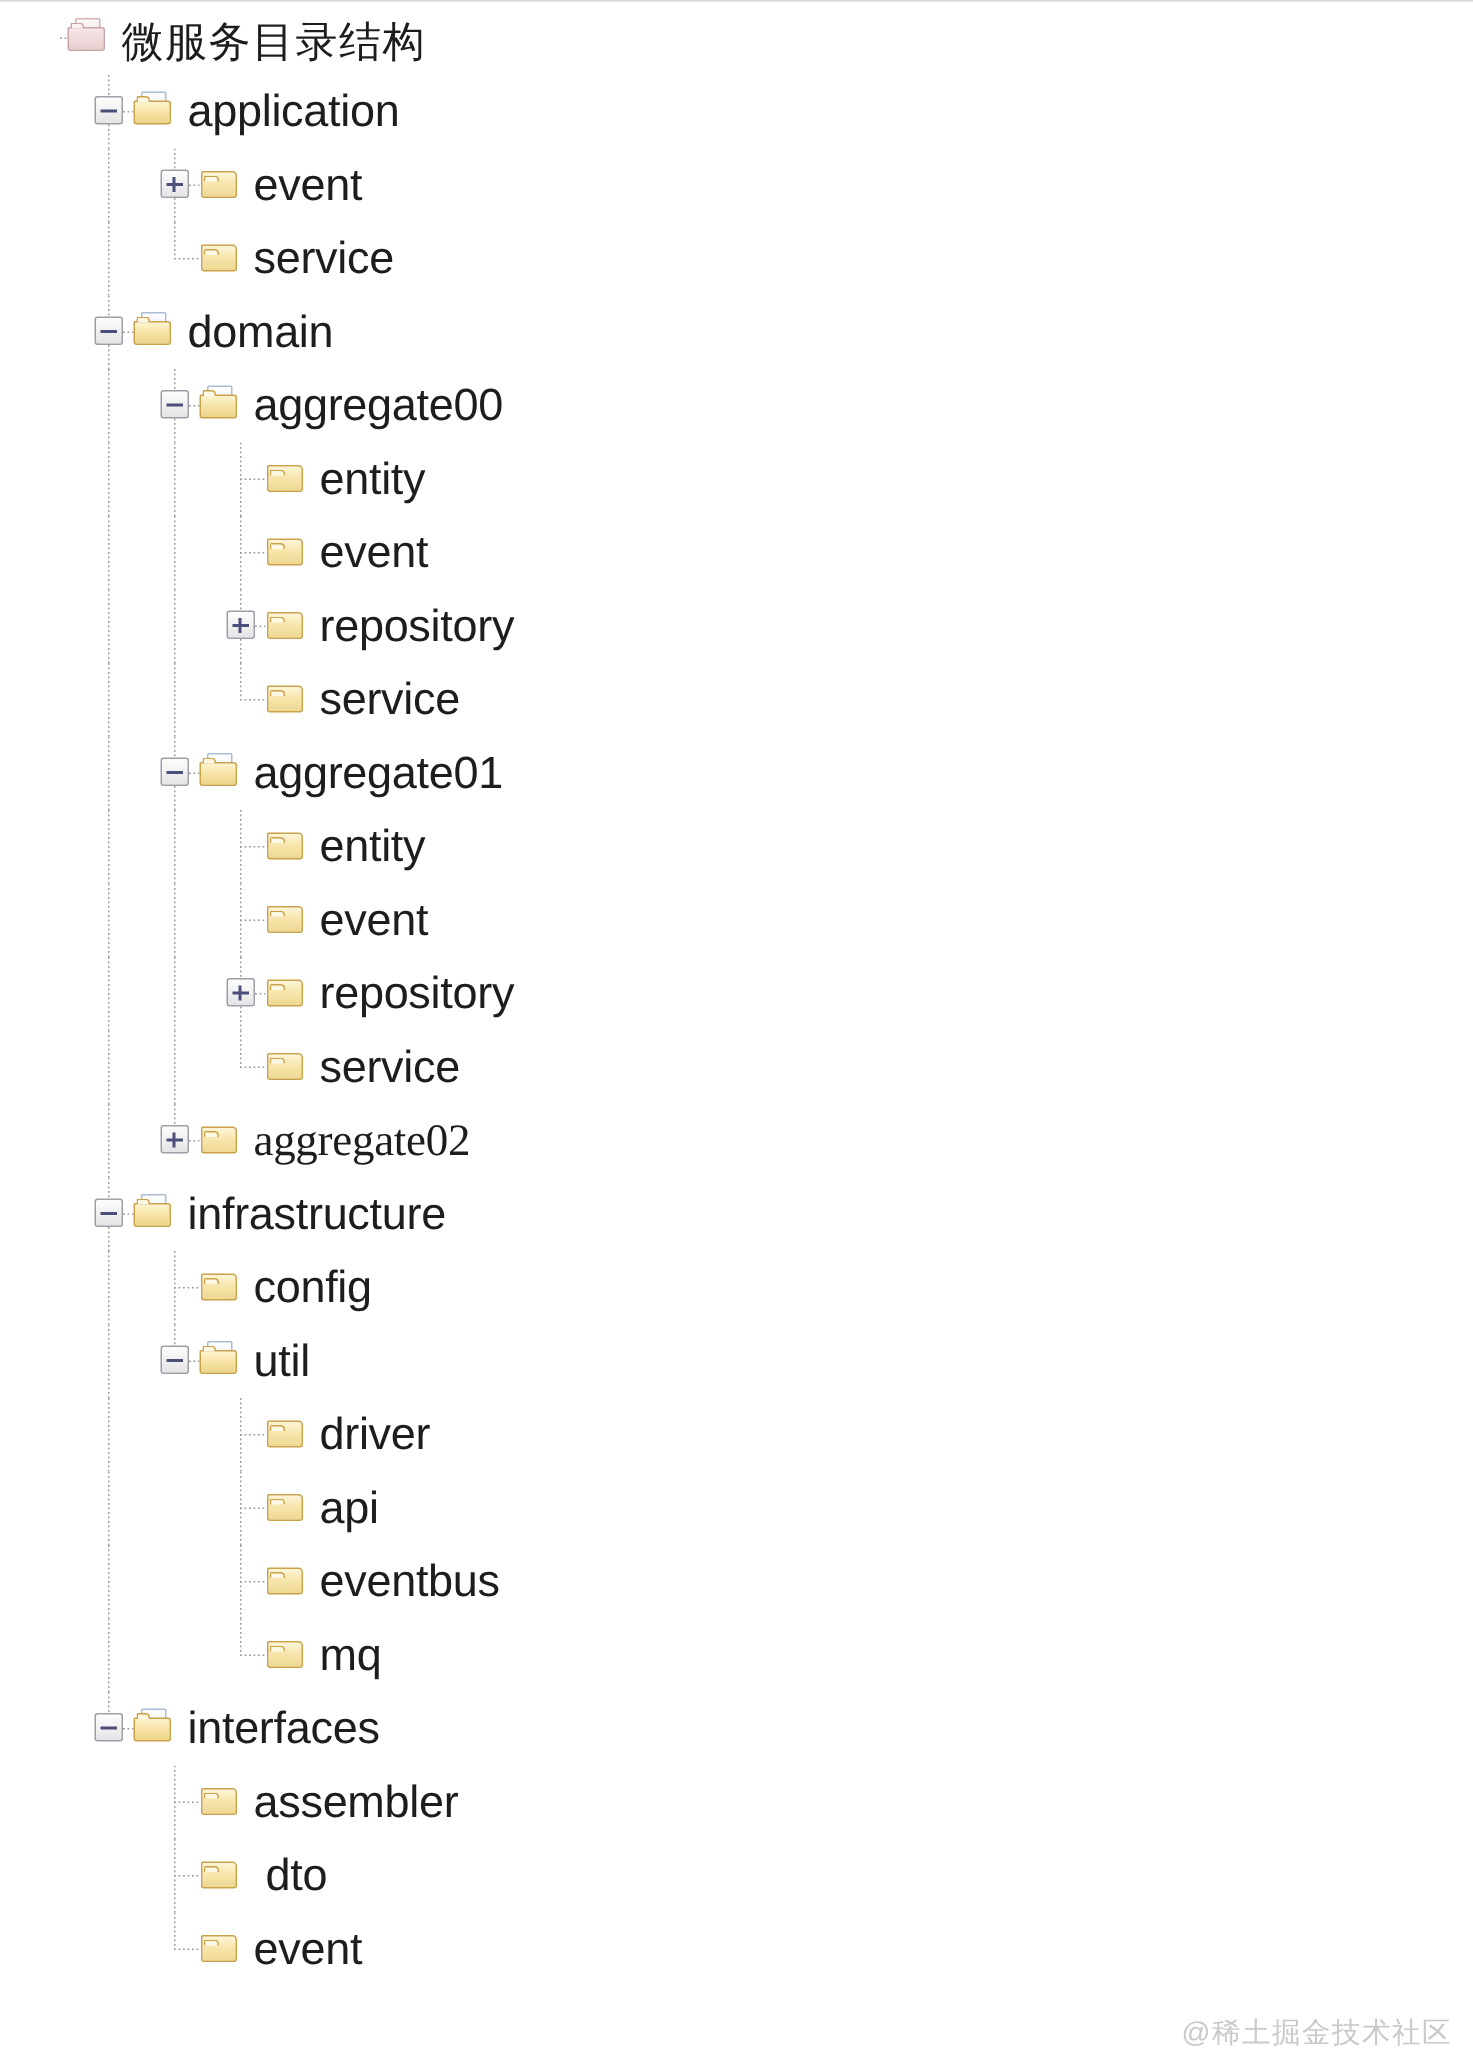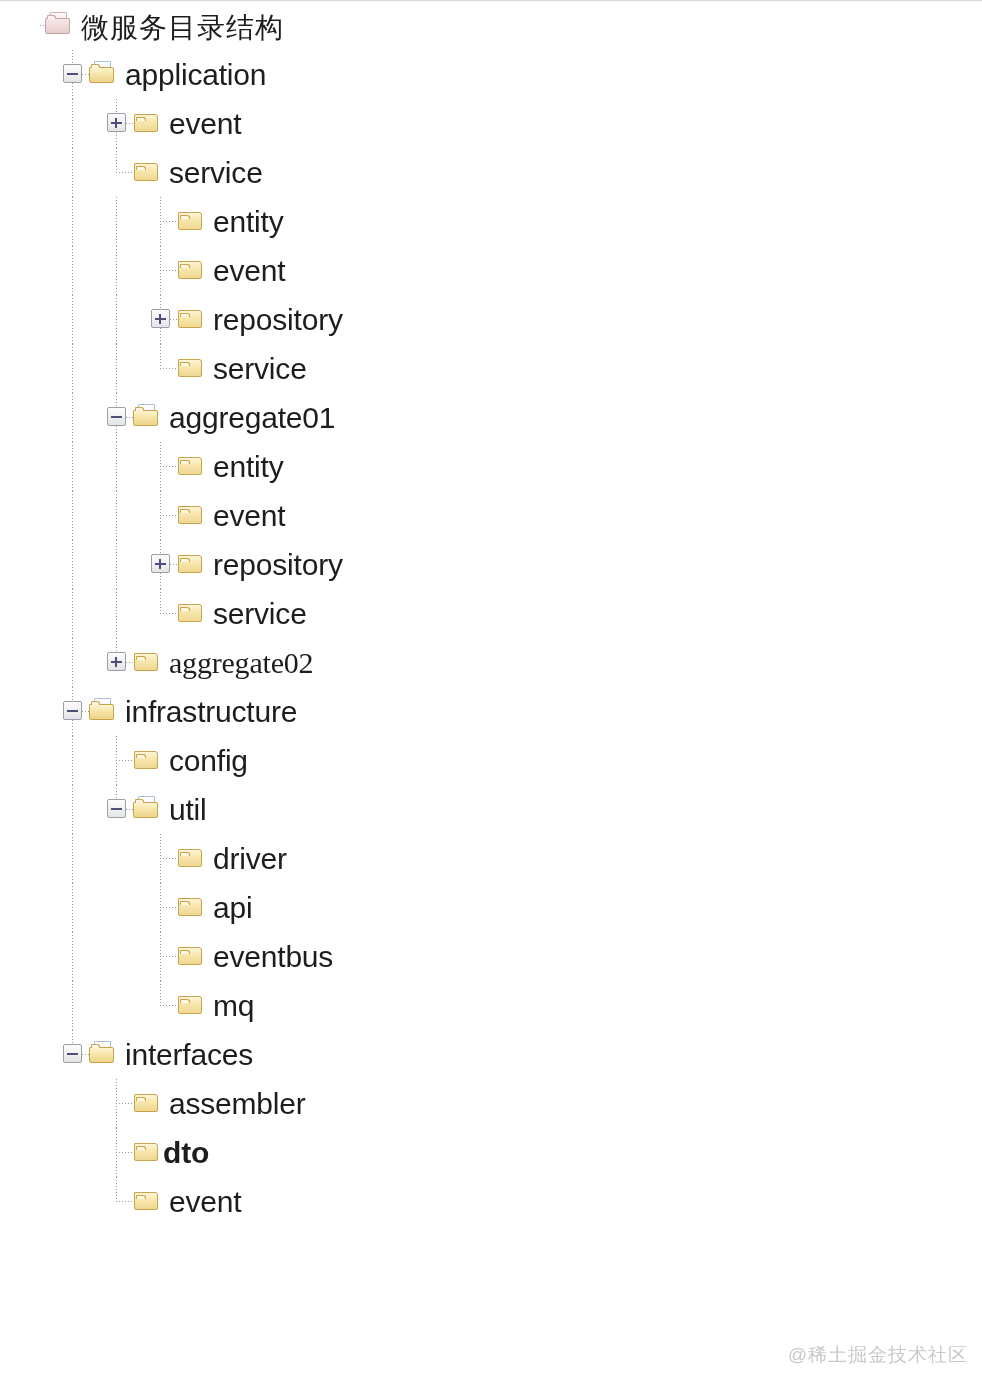--- a/index.html
+++ b/index.html
@@ -228,20 +228,41 @@
       <div class="rail" style="left: 72px;"></div>
       <div class="rail half" style="left: 116px;"></div>
       <div class="elbow" style="left: 116px; width: 17px;"></div>
       <div class="icon" style="left: 133px;">
         <div class="folder-closed"></div>
       </div>
       <div class="label" style="left: 169px;">service</div>
     </div>
     <div class="row">
       <div class="rail" style="left: 72px;"></div>
+      <div class="elbow" style="left: 82px; width: 7px;"></div>
+      <div class="toggle" style="left: 63px;"></div>
+      <div class="icon folder-open" style="left: 89px;">
+        <div class="sheet"></div>
+        <div class="body"></div>
+      </div>
+      <div class="label" style="left: 125px;">domain</div>
+    </div>
+    <div class="row">
+      <div class="rail" style="left: 72px;"></div>
+      <div class="rail" style="left: 116px;"></div>
+      <div class="elbow" style="left: 126px; width: 7px;"></div>
+      <div class="toggle" style="left: 107px;"></div>
+      <div class="icon folder-open" style="left: 133px;">
+        <div class="sheet"></div>
+        <div class="body"></div>
+      </div>
+      <div class="label" style="left: 169px;">aggregate00</div>
+    </div>
+    <div class="row">
+      <div class="rail" style="left: 72px;"></div>
       <div class="rail" style="left: 116px;"></div>
       <div class="rail" style="left: 160px;"></div>
       <div class="elbow" style="left: 160px; width: 17px;"></div>
       <div class="icon" style="left: 177px;">
         <div class="folder-closed"></div>
       </div>
       <div class="label" style="left: 213px;">entity</div>
     </div>
     <div class="row">
       <div class="rail" style="left: 72px;"></div>
@@ -419,21 +440,21 @@
         <div class="folder-closed"></div>
       </div>
       <div class="label" style="left: 169px;">assembler</div>
     </div>
     <div class="row">
       <div class="rail" style="left: 116px;"></div>
       <div class="elbow" style="left: 116px; width: 17px;"></div>
       <div class="icon" style="left: 133px;">
         <div class="folder-closed"></div>
       </div>
-      <div class="label" style="left: 163px; font-weight: bold;">dto</div>
+      <div class="label" style="left: 177px;">dto</div>
     </div>
     <div class="row">
       <div class="rail half" style="left: 116px;"></div>
       <div class="elbow" style="left: 116px; width: 17px;"></div>
       <div class="icon" style="left: 133px;">
         <div class="folder-closed"></div>
       </div>
       <div class="label" style="left: 169px;">event</div>
     </div>
   </div>

